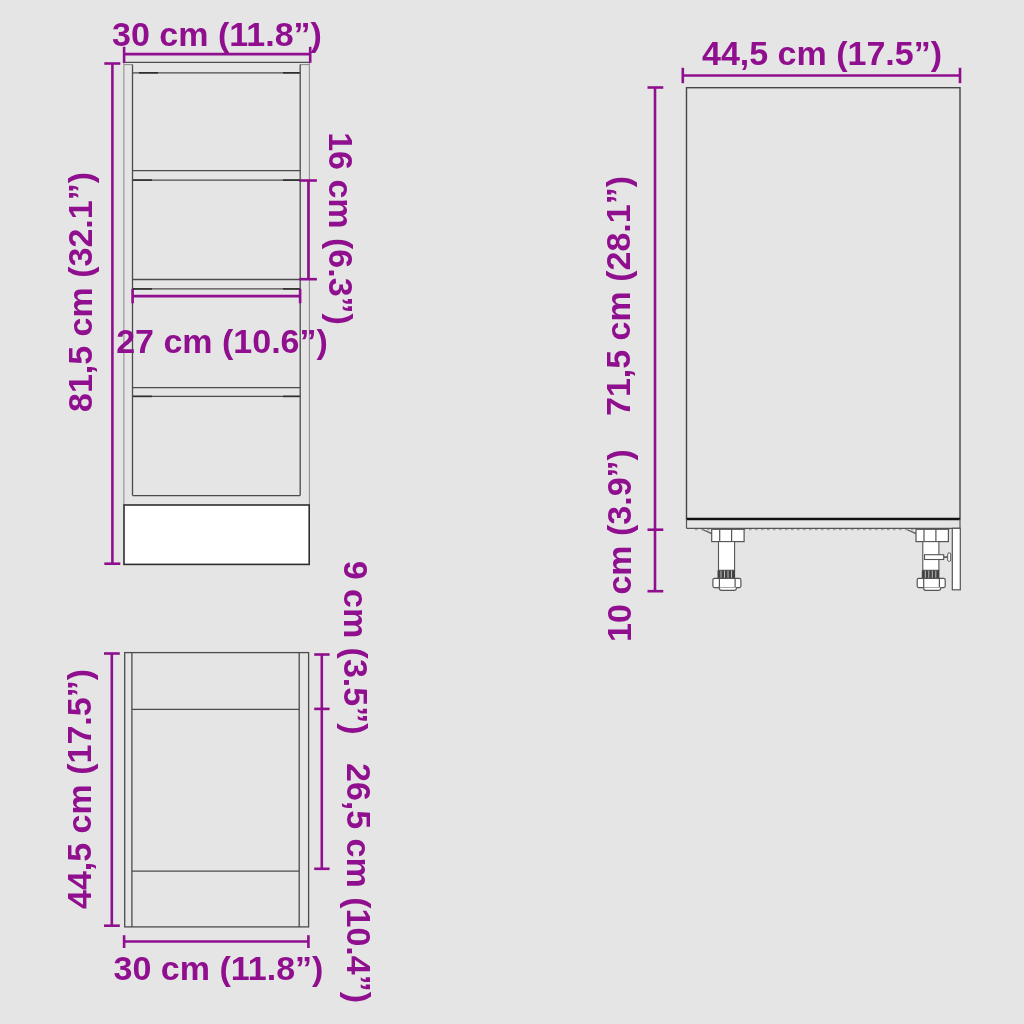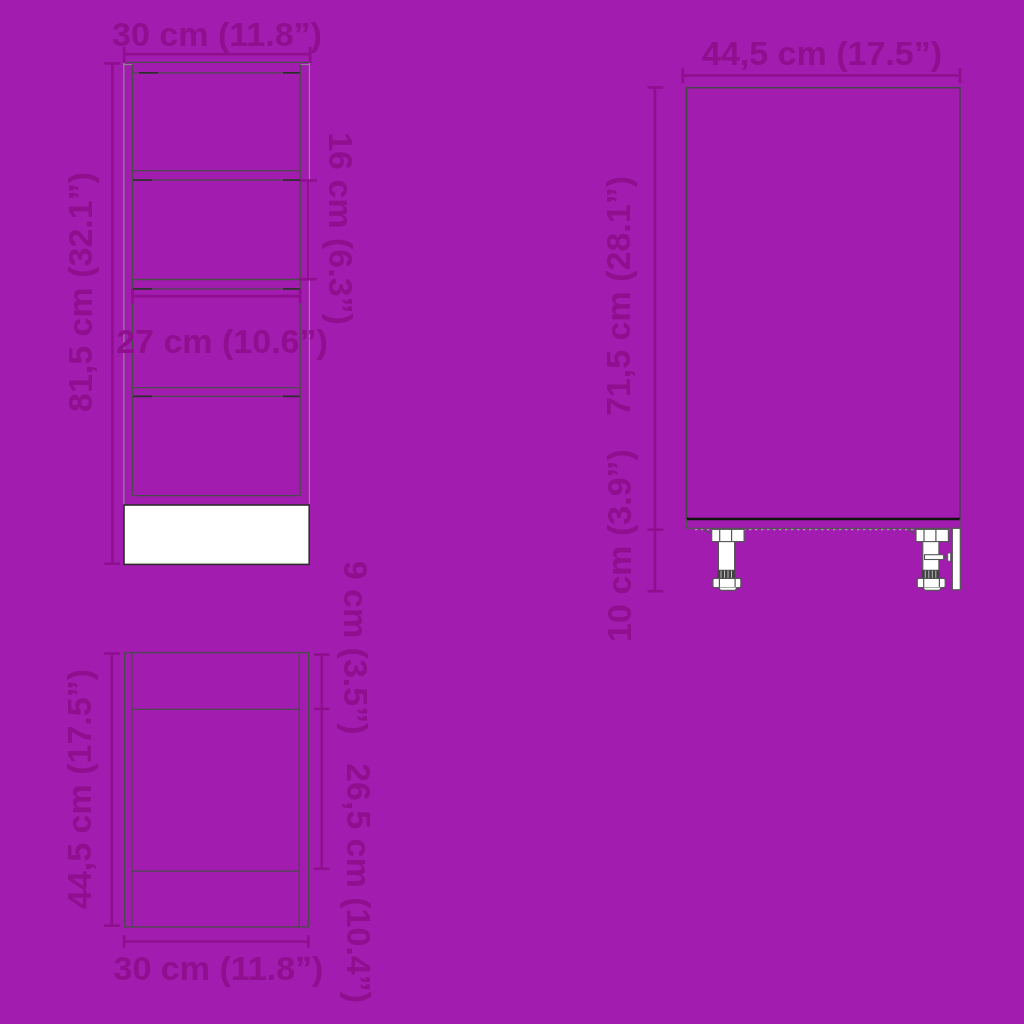--- a/index.html
+++ b/index.html
@@ -1,16 +1,16 @@
 <!DOCTYPE html>
 <html><head>
 <meta charset="utf-8">
 <style>
   html,body{margin:0;padding:0;background:#ffffff;}
-  .wrap{width:1024px;height:1024px;position:relative;overflow:hidden;background:#a21caf;}
+  .wrap{width:1024px;height:1024px;position:relative;overflow:hidden;background:#e5e5e5;}
   text{font-family:"Liberation Sans",sans-serif;font-weight:bold;font-size:34px;fill:#8f0f8e;}
 </style>
 </head>
 <body>
 <div class="wrap">
 <svg width="1024" height="1024" viewBox="0 0 1024 1024">
 
 <g stroke="#4b4b4b" stroke-width="1.3" fill="none">
   <line x1="123.9" y1="62.3" x2="309.4" y2="62.3"></line>
   <line x1="123.9" y1="64.6" x2="132.5" y2="64.6" stroke="#8b8b8b" stroke-width="1"></line>

